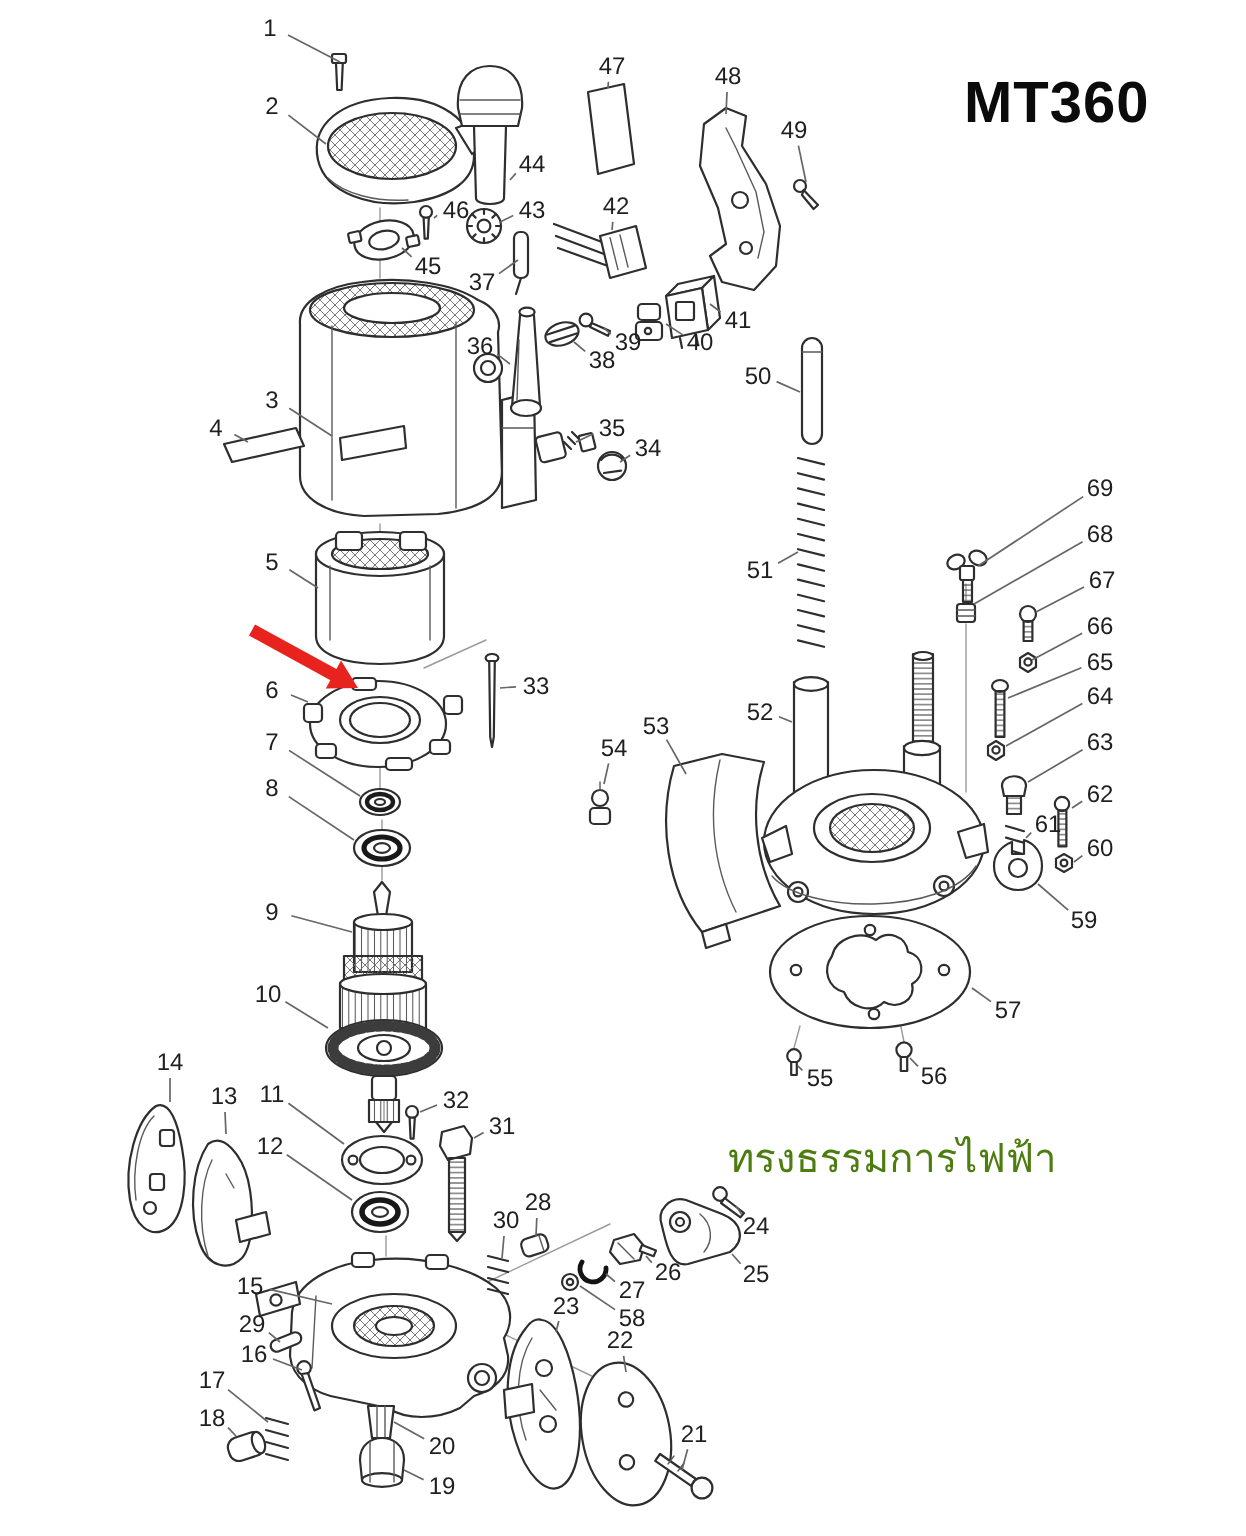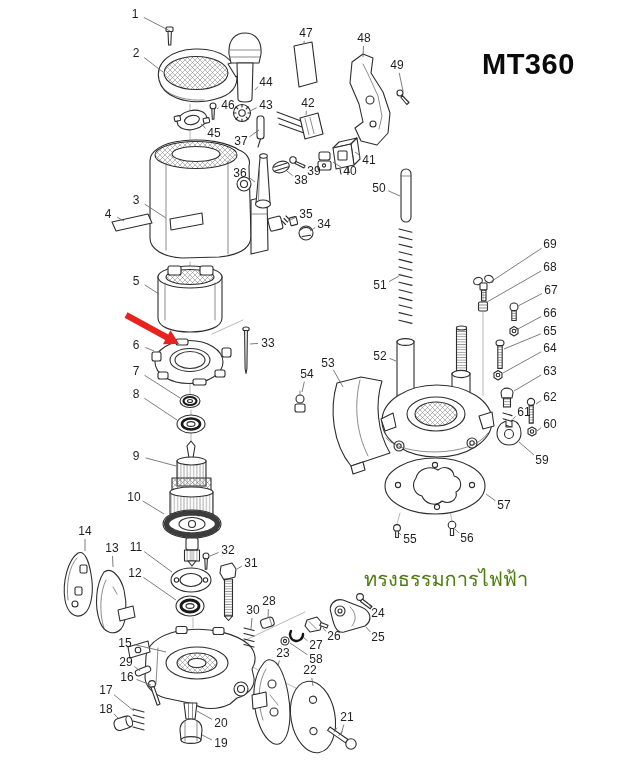--- a/index.html
+++ b/index.html
@@ -1,18 +1,18 @@
 <!DOCTYPE html>
 <html><head>
 <meta charset="utf-8">
 <style>
   html,body{margin:0;padding:0;background:#ffffff;}
   .page{position:relative;width:623px;height:768px;background:#fff;overflow:hidden;
         font-family:"Liberation Sans",sans-serif;}
-  .model-title{position:absolute;left:482px;top:48px;font-size:29px;font-weight:700;
+  .model-title{position:absolute;left:482px;top:36px;font-size:29px;font-weight:700;
         color:#0b0b0b;letter-spacing:0.5px;}
   .watermark{position:absolute;left:364px;top:563px;font-size:20px;color:#4d7c0f;
         white-space:nowrap;}
   svg.diagram{position:absolute;left:0;top:0;}
   #shapes *{stroke:#2e2e2e;stroke-width:1.1;fill:#ffffff;stroke-linejoin:round;stroke-linecap:round;}
   #shapes .nf{fill:none;}
   #shapes .tn{fill:none;stroke:#5a5a5a;stroke-width:0.7;}
   #shapes .ax{fill:none;stroke:#9a9a9a;stroke-width:0.7;}
   #shapes .hx{fill:url(#xh);}
   #shapes .vf{fill:url(#vl);}

